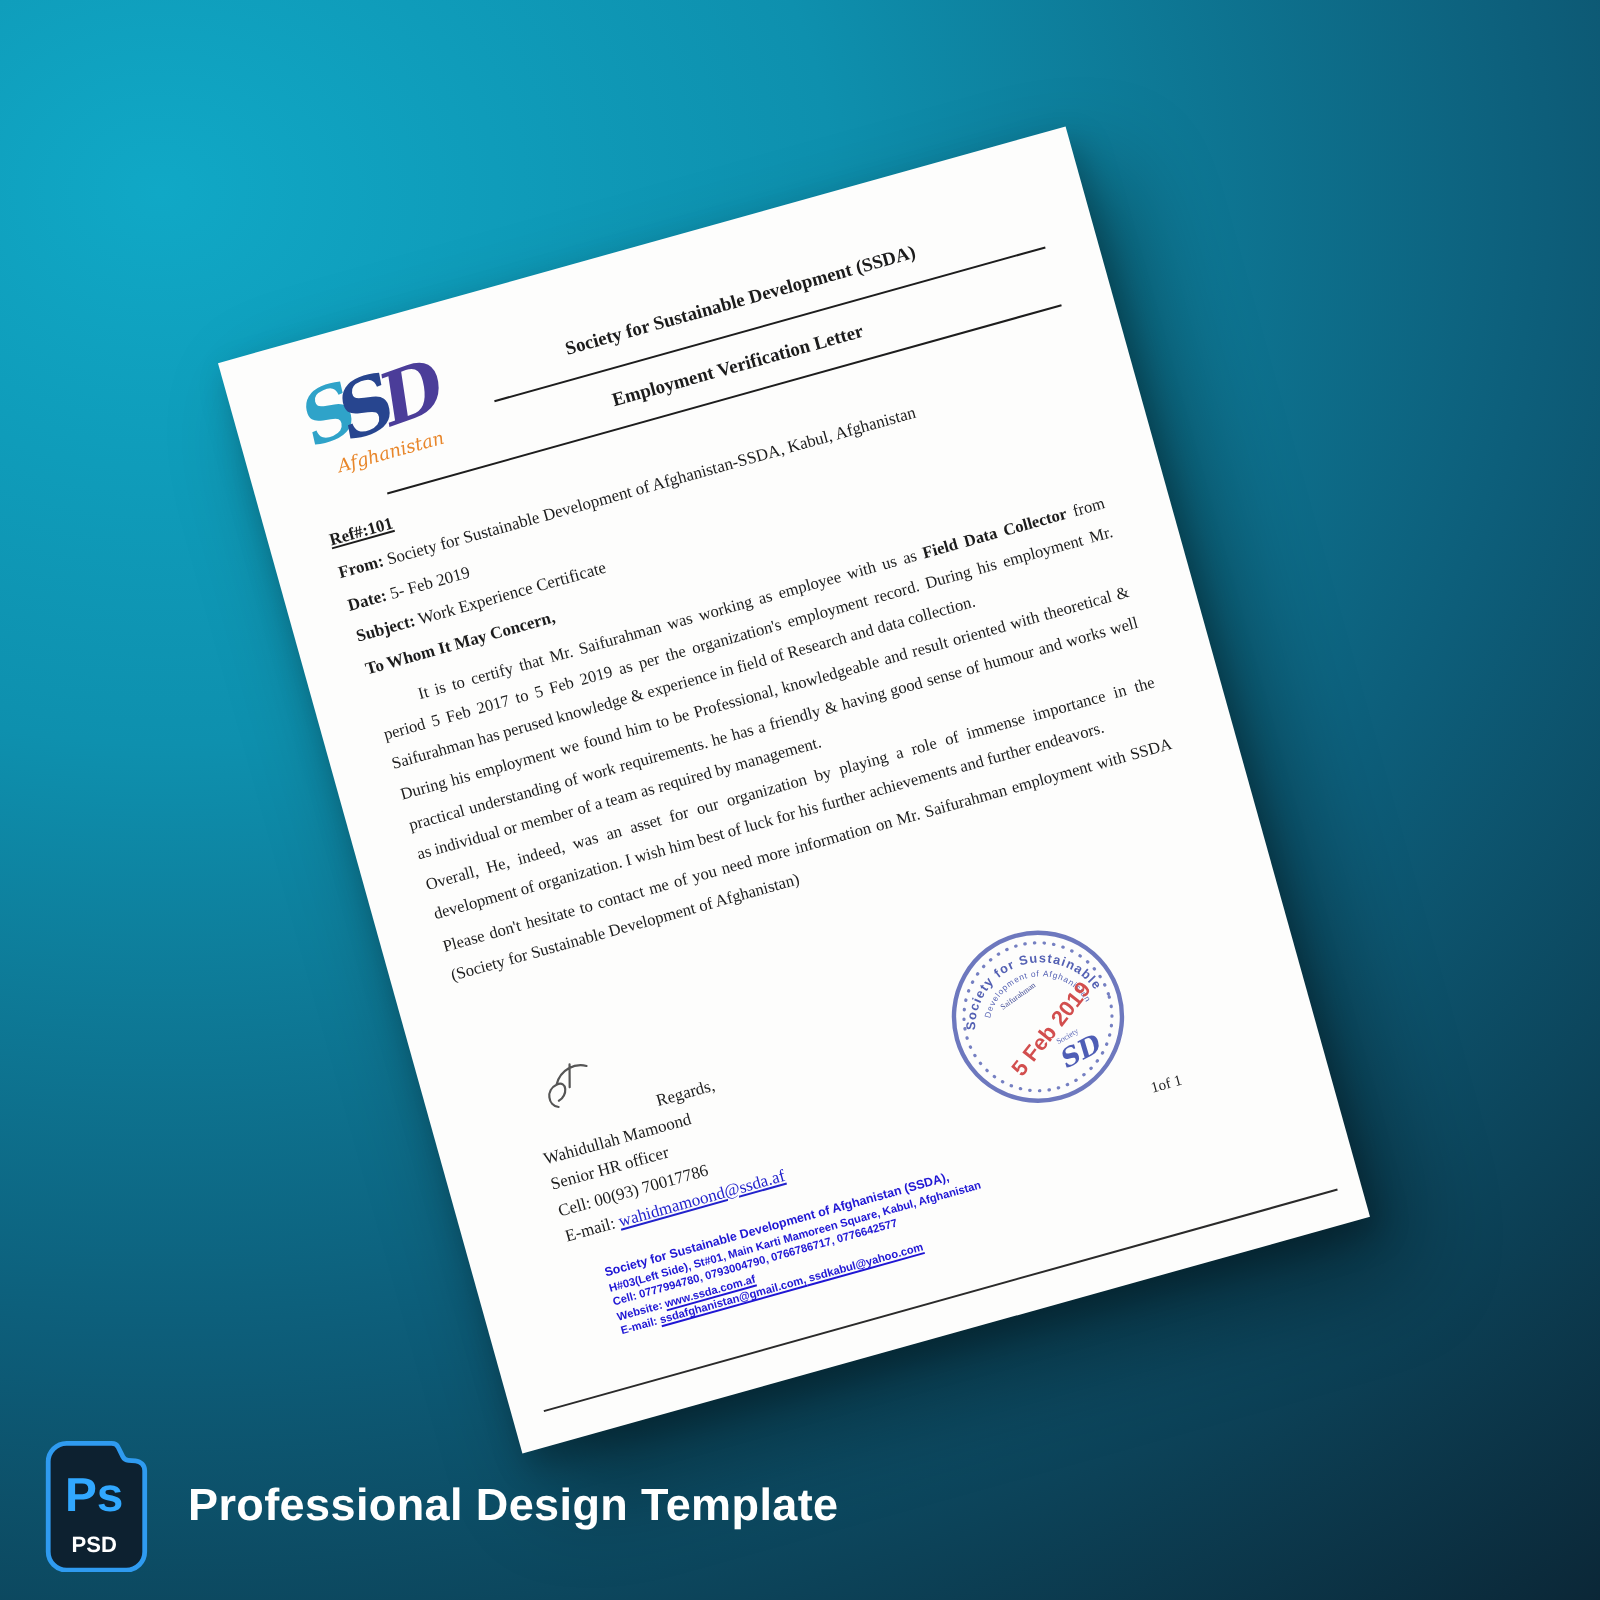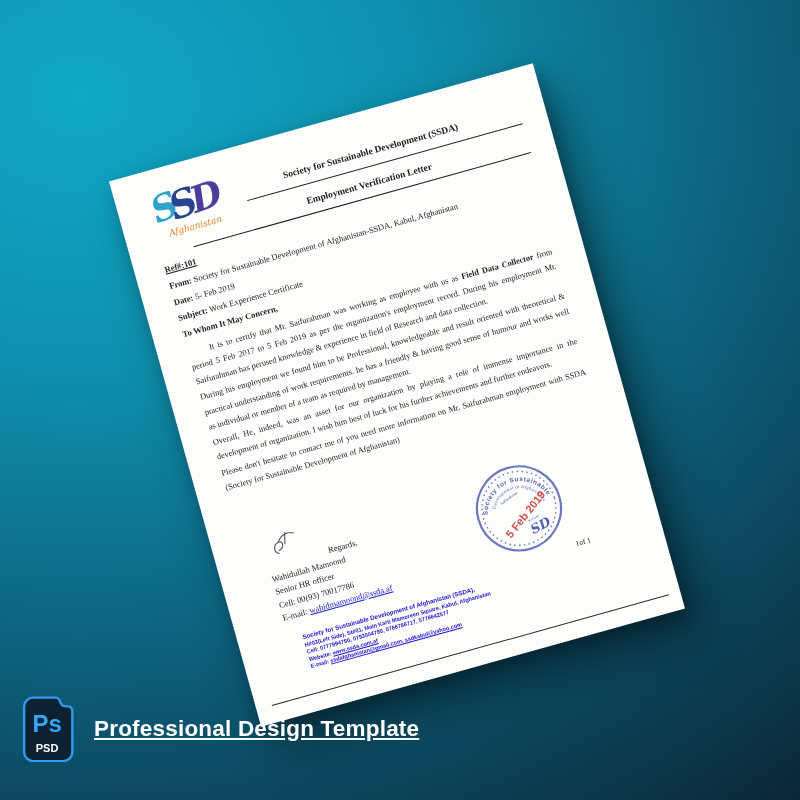--- a/index.html
+++ b/index.html
@@ -46,24 +46,24 @@
   .foot{
     position:absolute;left:64px;top:487px;width:330px;
     font-family:"Liberation Sans", sans-serif;color:#1f16d4;font-weight:bold;
   }
   .foot .f1{font-size:6.2px;}
   .foot .f{font-size:5.6px;margin-top:1.5px;}
   .foot a{color:#1f16d4;}
   .bottom-rule{position:absolute;left:16px;right:12px;top:540px;border:none;border-top:1.6px solid #2a2a2a;}
 
   
-  .brand{position:absolute;left:20px;top:694px;display:flex;align-items:center;}
+  .brand{position:absolute;left:20px;top:718px;display:flex;align-items:center;}
   .ps-badge{width:56px;height:68px;}
   .brand-text{margin-left:18px;color:#ffffff;}
-  .brand-title{font-size:22.5px;font-weight:800;letter-spacing:.2px;line-height:1.2;text-decoration:underline;}
+  .brand-title{font-size:22.5px;font-weight:800;letter-spacing:.2px;line-height:1.2;}
   .brand-sub{font-size:21px;font-weight:800;line-height:1.25;}
 </style>
 </head>
 <body>
 
 <div class="paper">
 
   <div class="letterhead">
     <svg class="org-logo" viewBox="0 0 100 64">
       <g font-family="DejaVu Serif, serif" font-style="italic" font-weight="bold">

